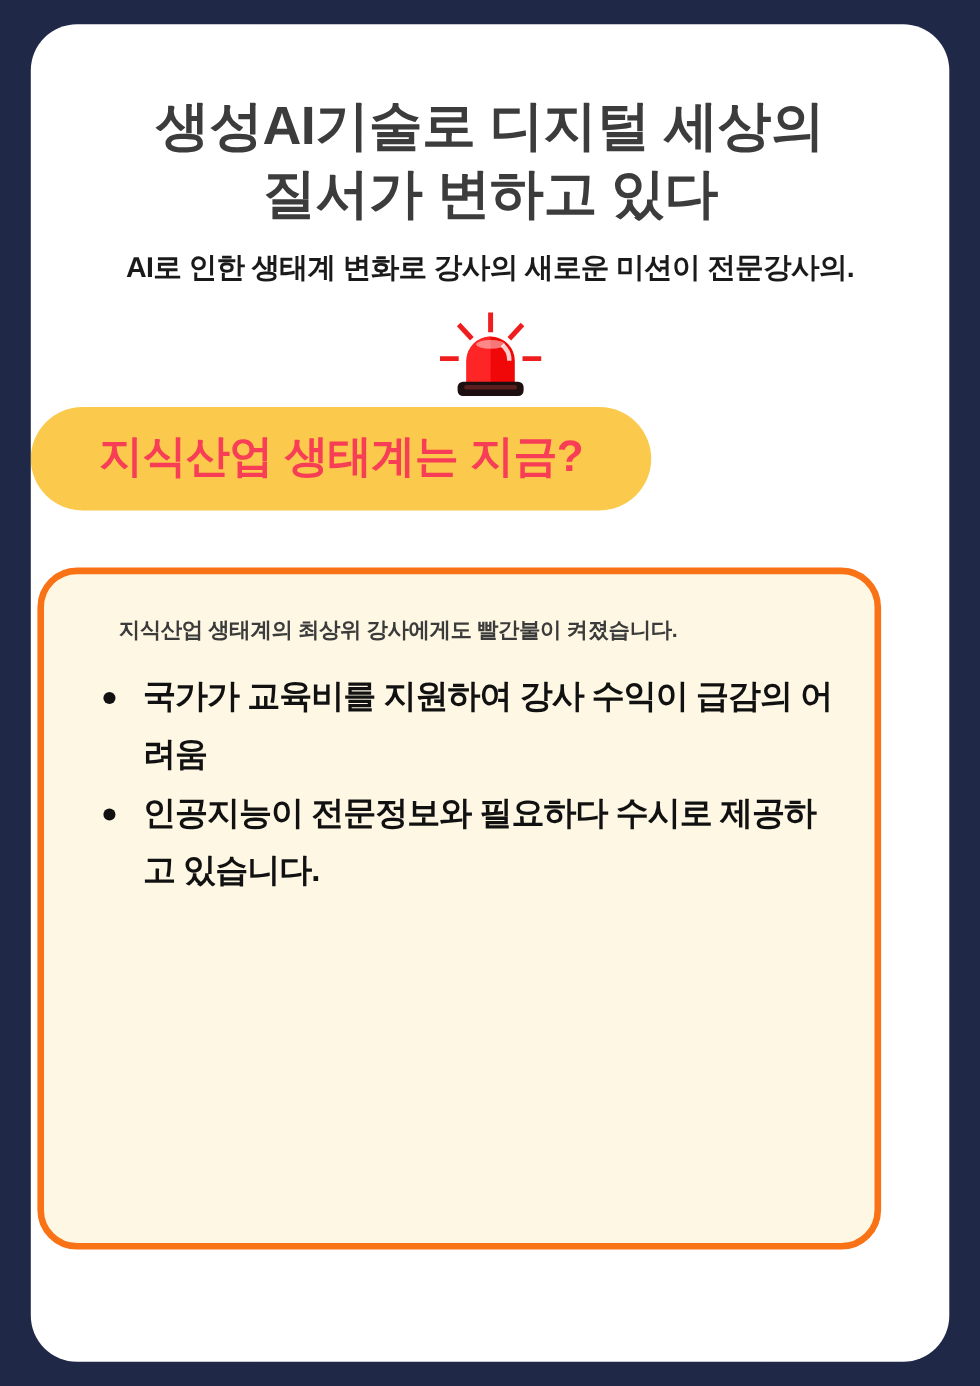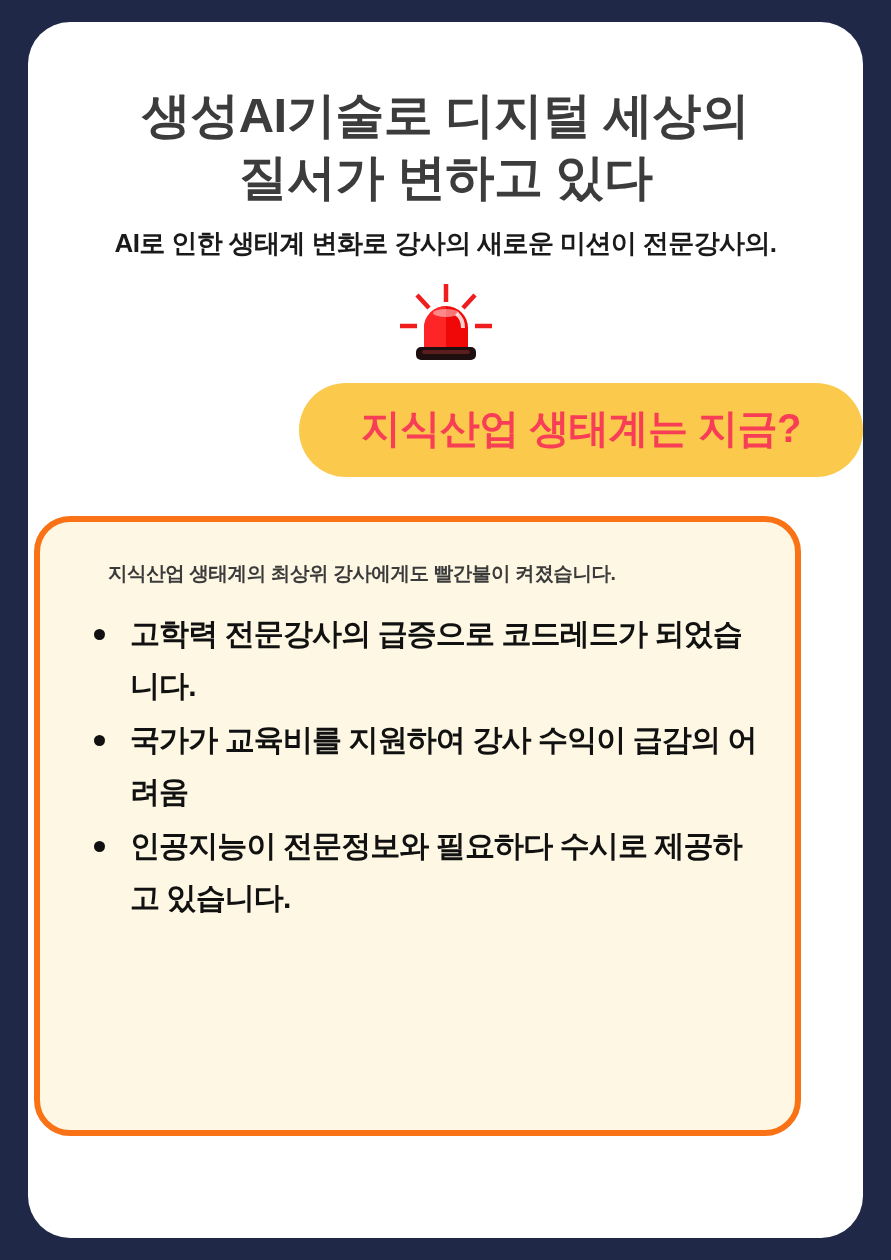--- a/index.html
+++ b/index.html
@@ -69,22 +69,22 @@
     height: 86px;
   }
   .siren-svg {
     display: inline-block;
     vertical-align: top;
   }
 
   
   .pill-wrap {
     width: 100%;
-    text-align: right;
-    margin-top: 15px;
+    text-align: left;
+    margin-top: 2px;
   }
   .pill {
     display: inline-block;
     background: #fbc94b;
     color: #f73e56;
     font-size: 40px;
     font-weight: 700;
     letter-spacing: -0.5px;
     padding: 22px 62px 26px 62px;
     border-radius: 60px;
@@ -178,24 +178,20 @@
     </div>
 
   </div>
 
   <div class="info-box">
     <p class="info-caption">지식산업 생태계의 최상위 강사에게도 빨간불이 켜졌습니다.</p>
 
     <ul class="bullet-list">
       <li>
         <span class="dot"></span>
-        <span>고학력 전문강사의 급증으로 코드레드가 되었습니다.</span>
-      </li>
-      <li>
-        <span class="dot"></span>
         <span>국가가 교육비를 지원하여 강사 수익이 급감의 어려움</span>
       </li>
       <li>
         <span class="dot"></span>
         <span>인공지능이 전문정보와 필요하다 수시로 제공하고 있습니다.</span>
       </li>
     </ul>
   </div>
 
 </div>

